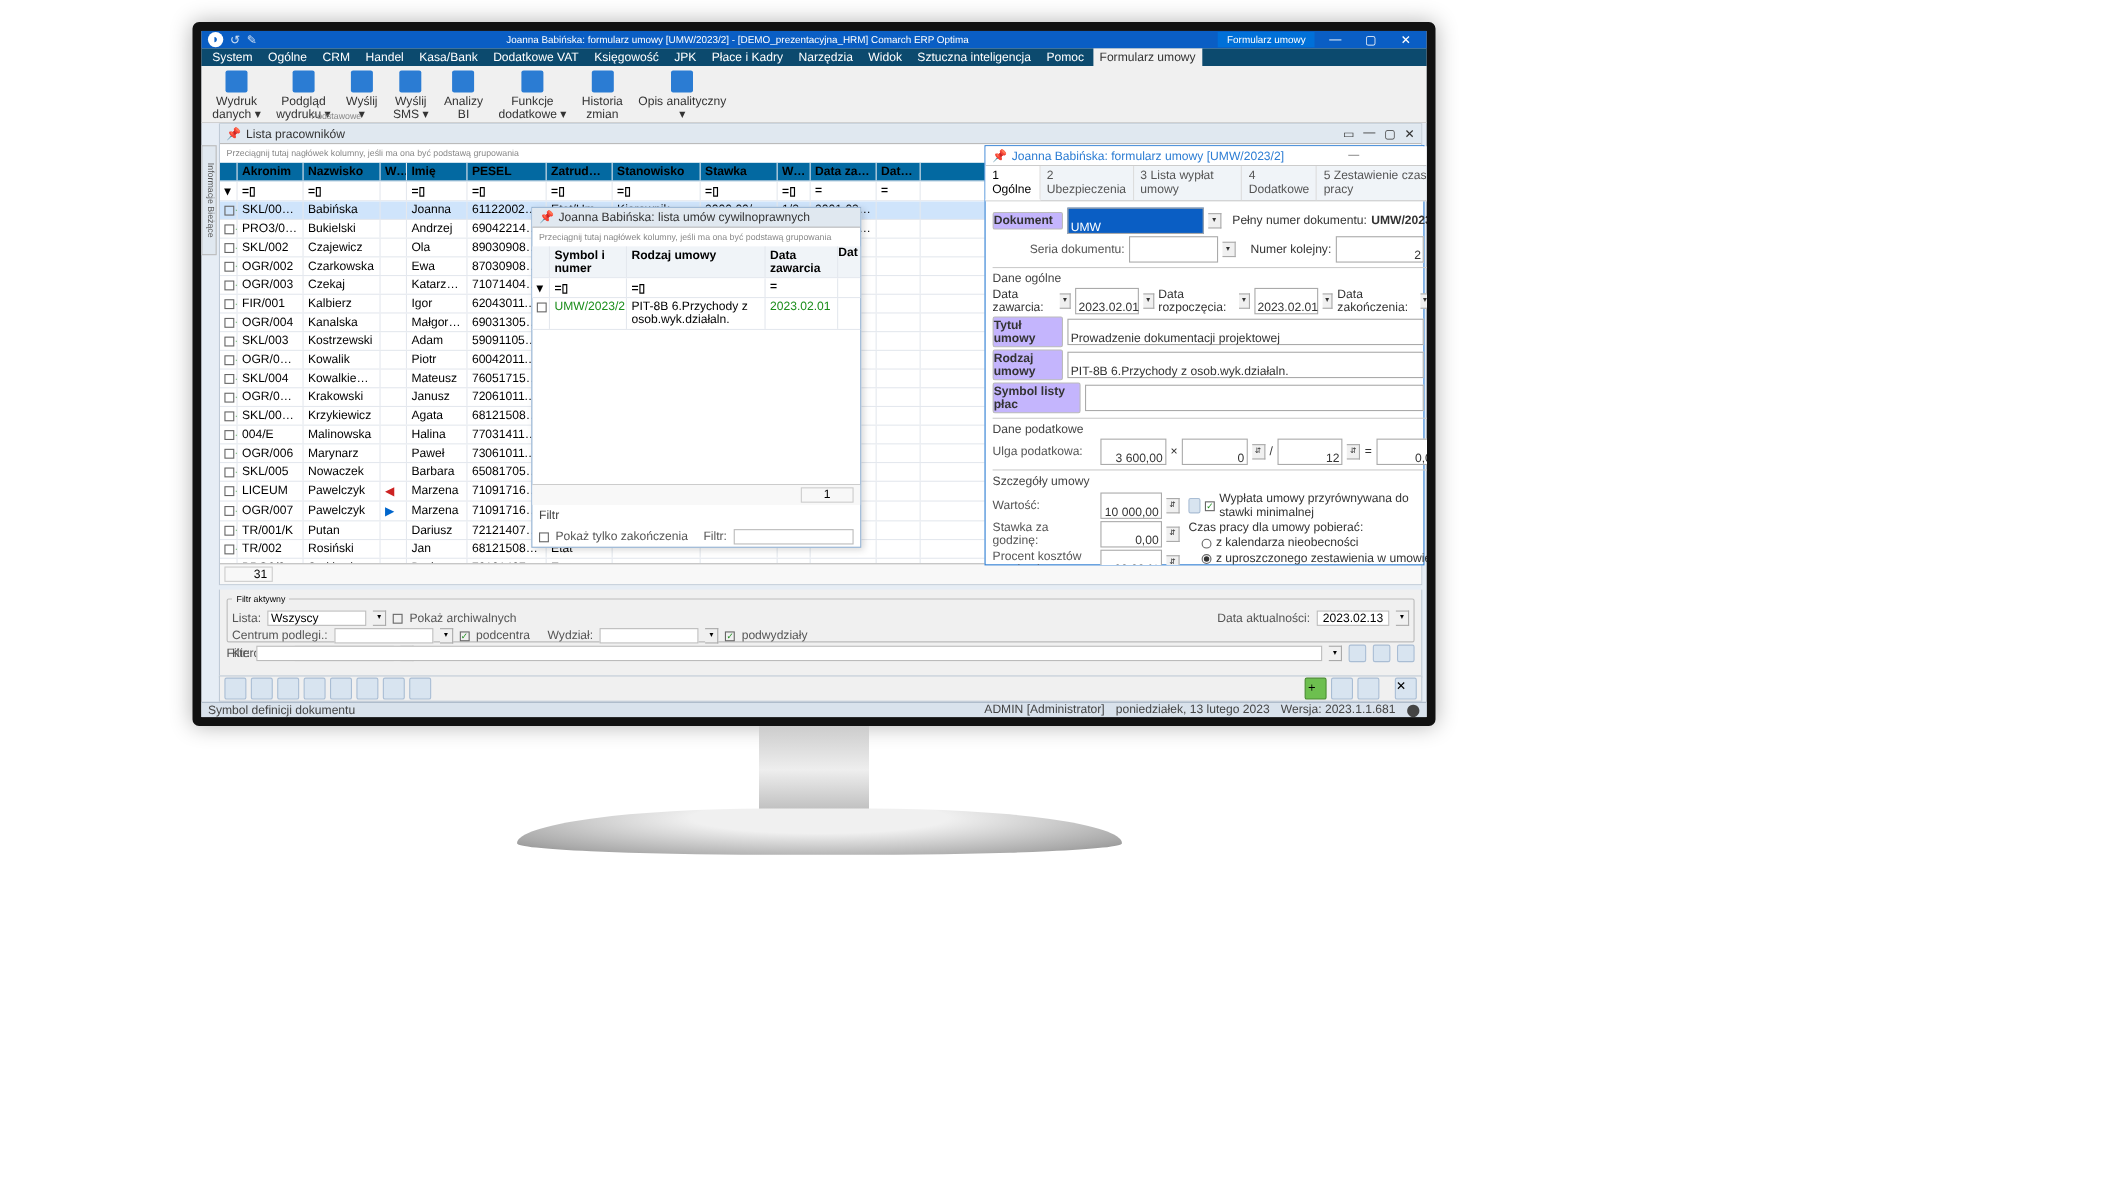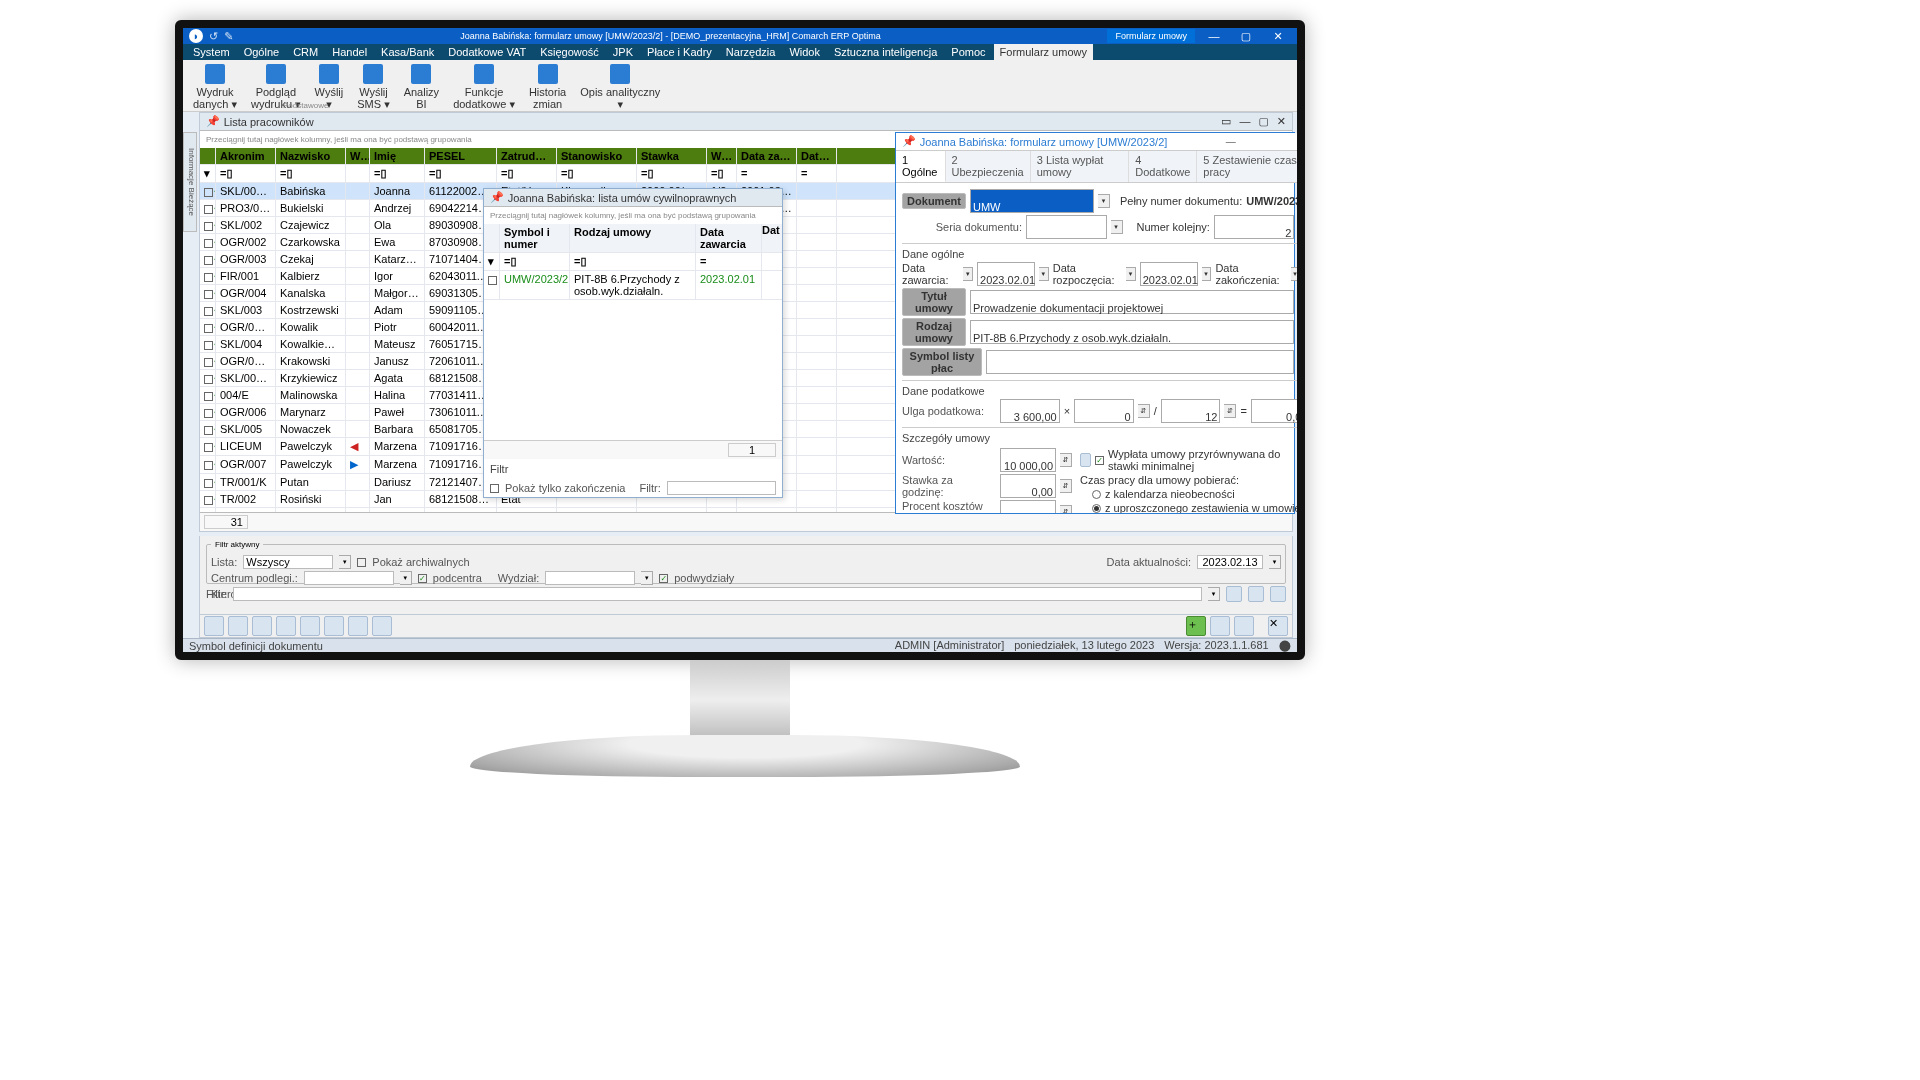--- a/index.html
+++ b/index.html
@@ -24,21 +24,21 @@
 
 
 .workspace { flex: 1; position: relative; background: #e6edf5; }
 .panel-title { background: #e0e8f0; border-bottom: 1px solid #bbb; padding: 2px 6px; font-size: 9px; color: #333; display:flex; align-items:center; gap:4px;}
 .panel-title .pin { color:#2b7cd3;}
 .drag-hint { padding: 4px 6px; font-size: 8px; color: #888; }
 
 
 .grid-wrap { position: absolute; left: 4px; top: 0; right: 4px; bottom: 120px; background: #fff; border: 1px solid #bfcad6; display:flex; flex-direction:column;}
 .grid-head, .grid-row { display: flex; border-bottom: 1px solid #e4e8ee; font-size: 8px; }
-.grid-head { background: #4d7c0f; font-weight: 600; }
+.grid-head { background: #0369a1; font-weight: 600; }
 .grid-row.sel { background: #cfe4fb; }
 .cell { padding: 2px 4px; border-right: 1px solid #e4e8ee; overflow: hidden; white-space: nowrap; text-overflow: ellipsis; }
 .chk { width: 16px; flex:none; }
 .c-akr{width:60px;} .c-naz{width:70px;} .c-wie{width:24px;} .c-imi{width:55px;} .c-pes{width:72px;} .c-zat{width:60px;} .c-sta{width:80px;} .c-stw{width:70px;} .c-wym{width:30px;} .c-dz{width:60px;} .c-dw{width:40px;}
 .grid-sum { border-top:1px solid #bbb; font-size:8px; padding:2px 4px; background:#f8f8f8; text-align:left;}
 
 .filter-strip { position:absolute; left:4px; right:4px; bottom:36px; height:80px; background:#f0f0f0; border:1px solid #bfcad6; border-top:none; font-size:8px; padding:4px 6px;}
 .filter-strip fieldset{ border:1px solid #bbb; border-radius:2px; padding:4px; height:44px;}
 .filter-strip legend{font-size:8px; padding:0 4px;}
 .frow{display:flex; align-items:center; gap:6px; margin:2px 0;}
@@ -66,21 +66,21 @@
 .form-body{flex:1;display:flex;flex-direction:column;}
 .fp-title{background:#fff;border-bottom:1px solid #ccc;padding:2px 6px;font-size:9px;color:#2b7cd3;display:flex;align-items:center;gap:4px;}
 .fp-title .pin{color:#2b7cd3;}
 .fp-title .wbtn{margin-left:auto;font-size:10px;color:#666;padding:0 4px;}
 .fp-tabs{display:flex;border-bottom:1px solid #ccc;font-size:8px;background:#f0f4f8;}
 .fp-tabs span{padding:3px 6px;border-right:1px solid #ddd;color:#555;}
 .fp-tabs .active{background:#fff;border-bottom:1px solid #fff;color:#000;}
 .fp-content{padding:4px 6px;font-size:8px;color:#333;overflow:auto;flex:1;}
 .row{display:flex;align-items:center;gap:4px;margin:2px 0;}
 .lbl{width:94px;text-align:left;color:#555;}
-.btn-lbl{width:64px;text-align:center;background:#a3a3a3;border:1px solid #bbb;border-radius:2px;padding:1px 0;font-weight:600;}
+.btn-lbl{width:64px;text-align:left;background:#c4b5fd;border:1px solid #bbb;border-radius:2px;padding:1px 0;font-weight:600;}
 .inp{border:1px solid #aaa;background:#fff;height:14px;padding:11px 2px;flex:1;}
 .inp.num{text-align:right;}
 .inp.sel{background:#0a5ec4;color:#fff;}
 .dd{width:12px;height:14px;border:1px solid #aaa;border-left:none;background:#f0f0f0;text-align:center;line-height:12px;font-size:7px;}
 .grp{border-top:1px solid #ccc;margin-top:4px;padding-top:2px;}
 .grp-title{font-size:8px;color:#444;margin:2px 0;display:flex;align-items:center;}
 .grp-title .toggle{margin-left:auto;border:1px solid #aaa;width:12px;height:10px;text-align:center;line-height:8px;}
 .radio{width:9px;height:9px;border:1px solid #666;border-radius:50%;display:inline-block;vertical-align:middle;position:relative;}
 .radio.checked::after{content:"";position:absolute;left:1px;top:1px;width:5px;height:5px;background:#333;border-radius:50%;}
 .chkbox{width:9px;height:9px;border:1px solid #666;display:inline-block;vertical-align:middle;text-align:center;line-height:8px;font-size:8px;color:#1a8d1a;}

